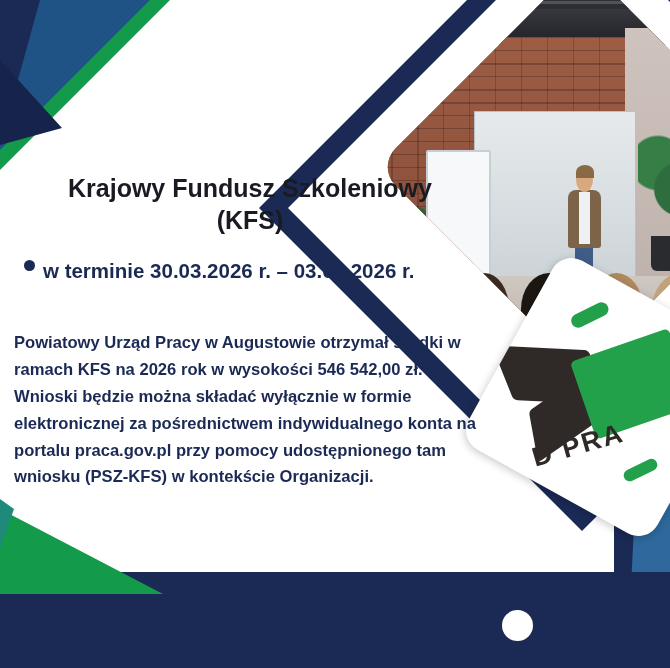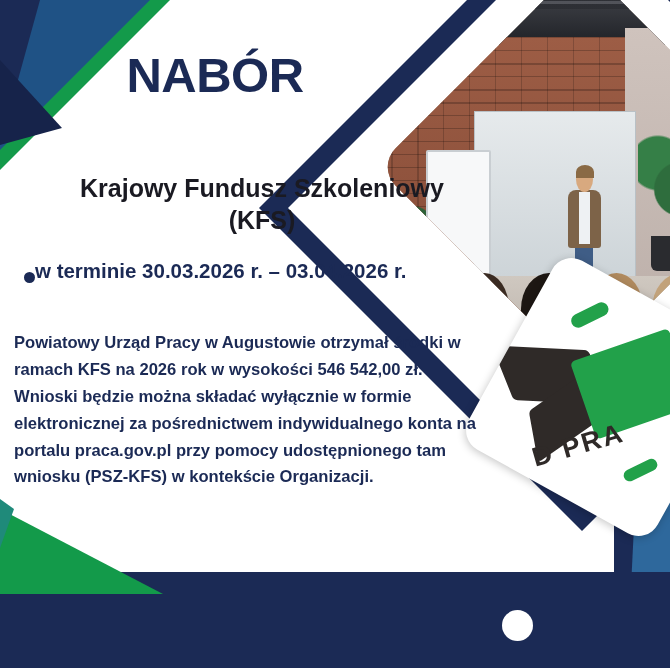--- a/index.html
+++ b/index.html
@@ -49,39 +49,39 @@
     font-size: 49px;
     line-height: 1.05;
     font-weight: bold;
     letter-spacing: -0.5px;
     color: #1b2a55;
   }
   .title .l2 { display: block; }
 
   .subtitle {
     position: absolute;
-    left: 16px;
+    left: 4px;
     top: 172px;
     width: 492px;
     text-align: center;
     font-size: 25px;
     line-height: 1.28;
     font-weight: bold;
     color: #1a1a22;
   }
   .subtitle .s2 { display: block; }
 
   .daterow {
     position: absolute;
     left: 24px;
     top: 259px;
     width: 470px;
     display: flex;
-    align-items: flex-end;
-    gap: 0;
+    align-items: flex-start;
+    gap: 8px;
     font-size: 20.5px;
     font-weight: bold;
     color: #1b2a55;
     white-space: nowrap;
   }
   .bullet {
     width: 11px;
     height: 11px;
     border-radius: 50%;
     background: #1b2a55;
@@ -388,21 +388,20 @@
   </div>
 
   <div class="dot-circle"></div>
 
   <svg class="deco over" viewBox="0 0 670 668">
     <polygon points="670,560 670,668 560,668" fill="#1b2a55" opacity="0"></polygon>
   </svg>
 
   <div class="content">
     <div class="title">
-      <span>NABÓR</span>
     </div>
 
     <div class="subtitle">
       <span>Krajowy Fundusz Szkoleniowy</span>
       <span class="s2">(KFS)</span>
     </div>
 
     <div class="daterow">
       <span class="bullet"></span>
       <span>w terminie 30.03.2026 r. – 03.04.2026 r.</span>

